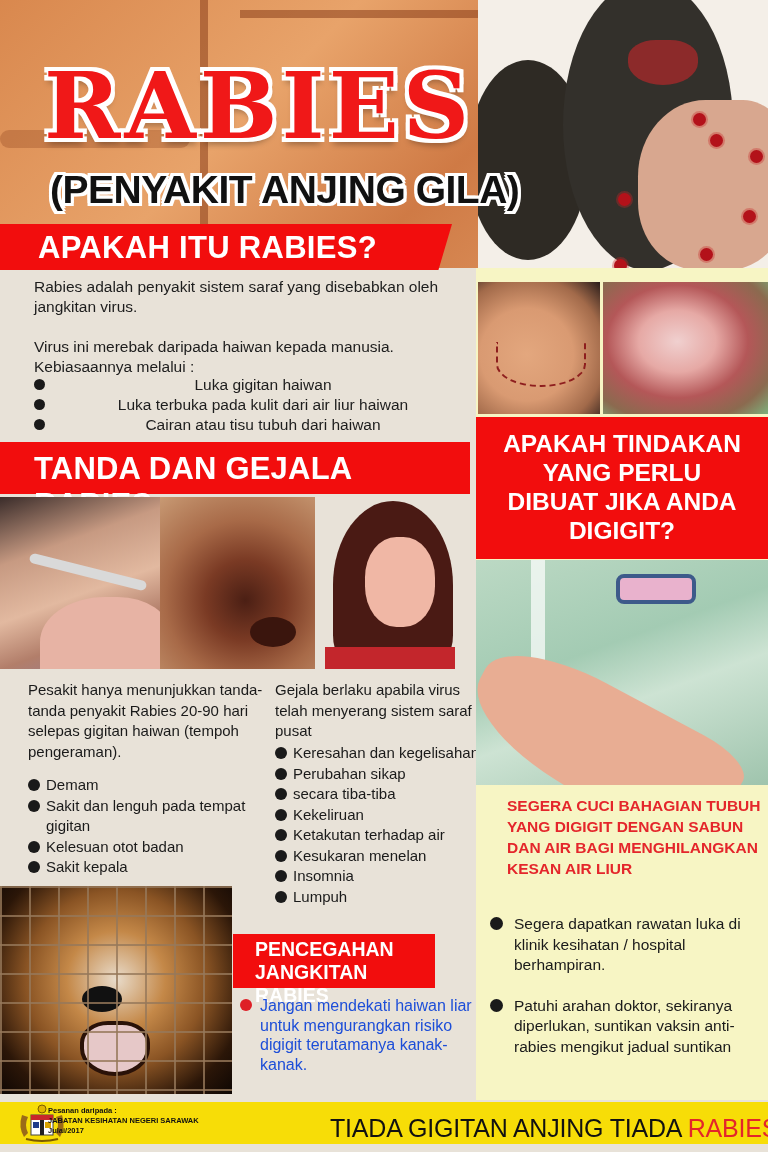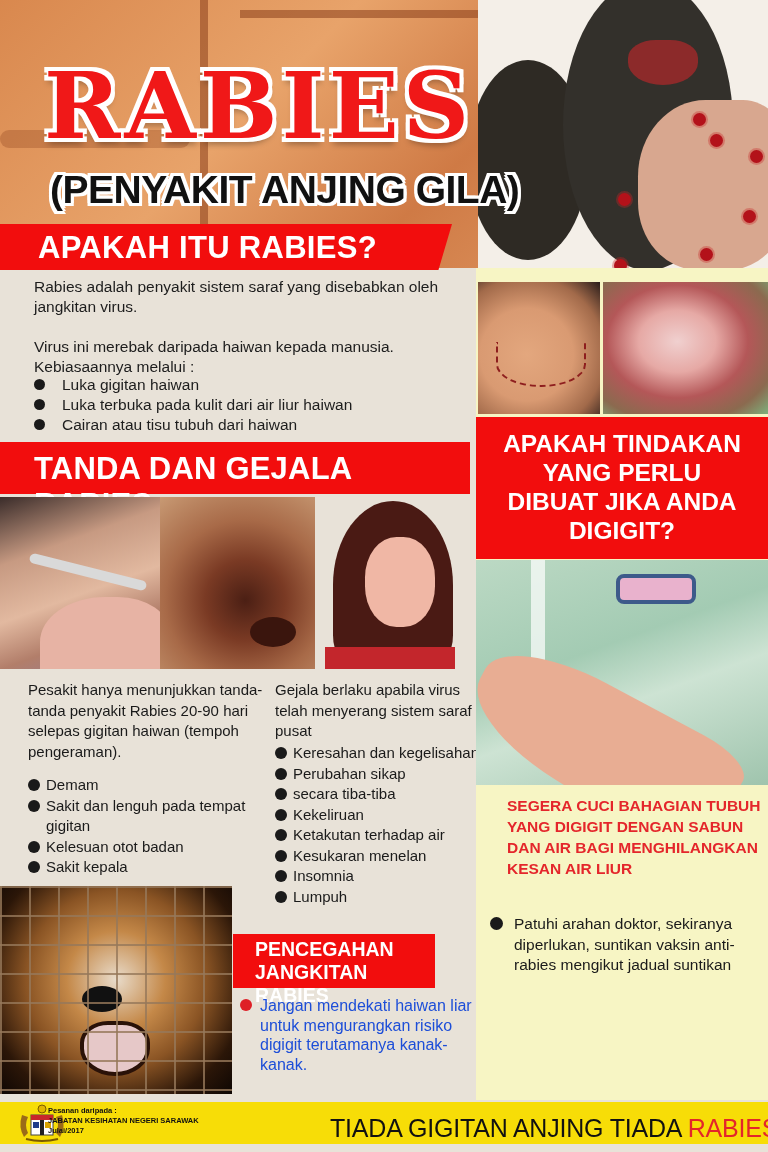--- a/index.html
+++ b/index.html
@@ -29,21 +29,21 @@
   #banner-apakah { left: 0; top: 224px; width: 452px; height: 46px; clip-path: polygon(0 0, 100% 0, 97% 100%, 0 100%); }
   #banner-apakah span { position: absolute; left: 38px; top: 6px; font-size: 31px; letter-spacing: .3px; }
 
   
   #intro { left: 0; top: 270px; width: 474px; height: 170px; background: #e8e2d8; }
   .body-text { font-size: 15.5px; line-height: 20px; color: #1d1d1d; }
   #intro-p1 { left: 34px; top: 277px; width: 420px; }
   #intro-p2 { left: 34px; top: 337px; width: 430px; }
   .bullets li { list-style: none; position: relative; }
   .dot::before { content: ""; position: absolute; width: 11px; height: 11px; border-radius: 50%; background: #1a1a1a; }
-  #intro-list { left: 34px; top: 375px; width: 430px; }
+  #intro-list { left: 34px; top: 375px; width: 430px; text-align: center; }
   #intro-list li { padding-left: 28px; height: 20px; }
   #intro-list li::before { left: 0; top: 4px; }
 
   #banner-tanda { left: 0; top: 442px; width: 470px; height: 52px; }
   #banner-tanda span { position: absolute; left: 34px; top: 9px; font-size: 31px; letter-spacing: .2px; }
 
   
   .photo { position: absolute; overflow: hidden; }
   #photo-fever { left: 0; top: 497px; width: 160px; height: 172px;
     background: linear-gradient(160deg, #3a2c2a 0%, #c79a82 30%, #e2b9a0 55%, #b27e6a 75%, #8f7d9c 100%); }
@@ -198,20 +198,21 @@
     <span style="display:block">DIGIGIT?</span>
   </div>
 </div>
 <div id="photo-foot" class="photo">
   <div style="position:absolute;left:140px;top:14px;width:80px;height:30px;background:#e9b2cd;border:4px solid #3d5a8a;border-radius:8px;"></div>
   <div style="position:absolute;left:55px;top:0;width:14px;height:120px;background:rgba(255,255,255,.7);"></div>
   <div style="position:absolute;left:30px;top:70px;width:280px;height:110px;background:#e8ad93;border-radius:40% 20% 30% 50%;transform:rotate(28deg);transform-origin:left top;"></div>
 </div>
 <p id="right-red" class="abs">SEGERA CUCI BAHAGIAN TUBUH YANG DIGIGIT DENGAN SABUN DAN AIR BAGI MENGHILANGKAN KESAN AIR LIUR</p>
 <ul id="right-list" class="abs bullets">
+  <li class="dot">Segera dapatkan rawatan luka di klinik kesihatan / hospital berhampiran.</li>
   <li class="dot">Patuhi arahan doktor, sekiranya diperlukan, suntikan vaksin anti-rabies mengikut jadual suntikan</li>
 </ul>
 
 <div id="footer" class="abs"></div>
 <svg id="footer-crest" class="abs" viewBox="0 0 52 40">
   <circle cx="26" cy="6" r="4" fill="#e0b400" stroke="#7a5a00" stroke-width="1"></circle>
   <path d="M6 12 Q2 24 8 34 L12 30 Q8 22 12 14Z" fill="#9a6a18"></path>
   <path d="M46 12 Q50 24 44 34 L40 30 Q44 22 40 14Z" fill="#9a6a18"></path>
   <rect x="15" y="12" width="22" height="20" fill="#fff" stroke="#444" stroke-width="1"></rect>
   <rect x="15" y="12" width="22" height="5" fill="#c8262b"></rect>

